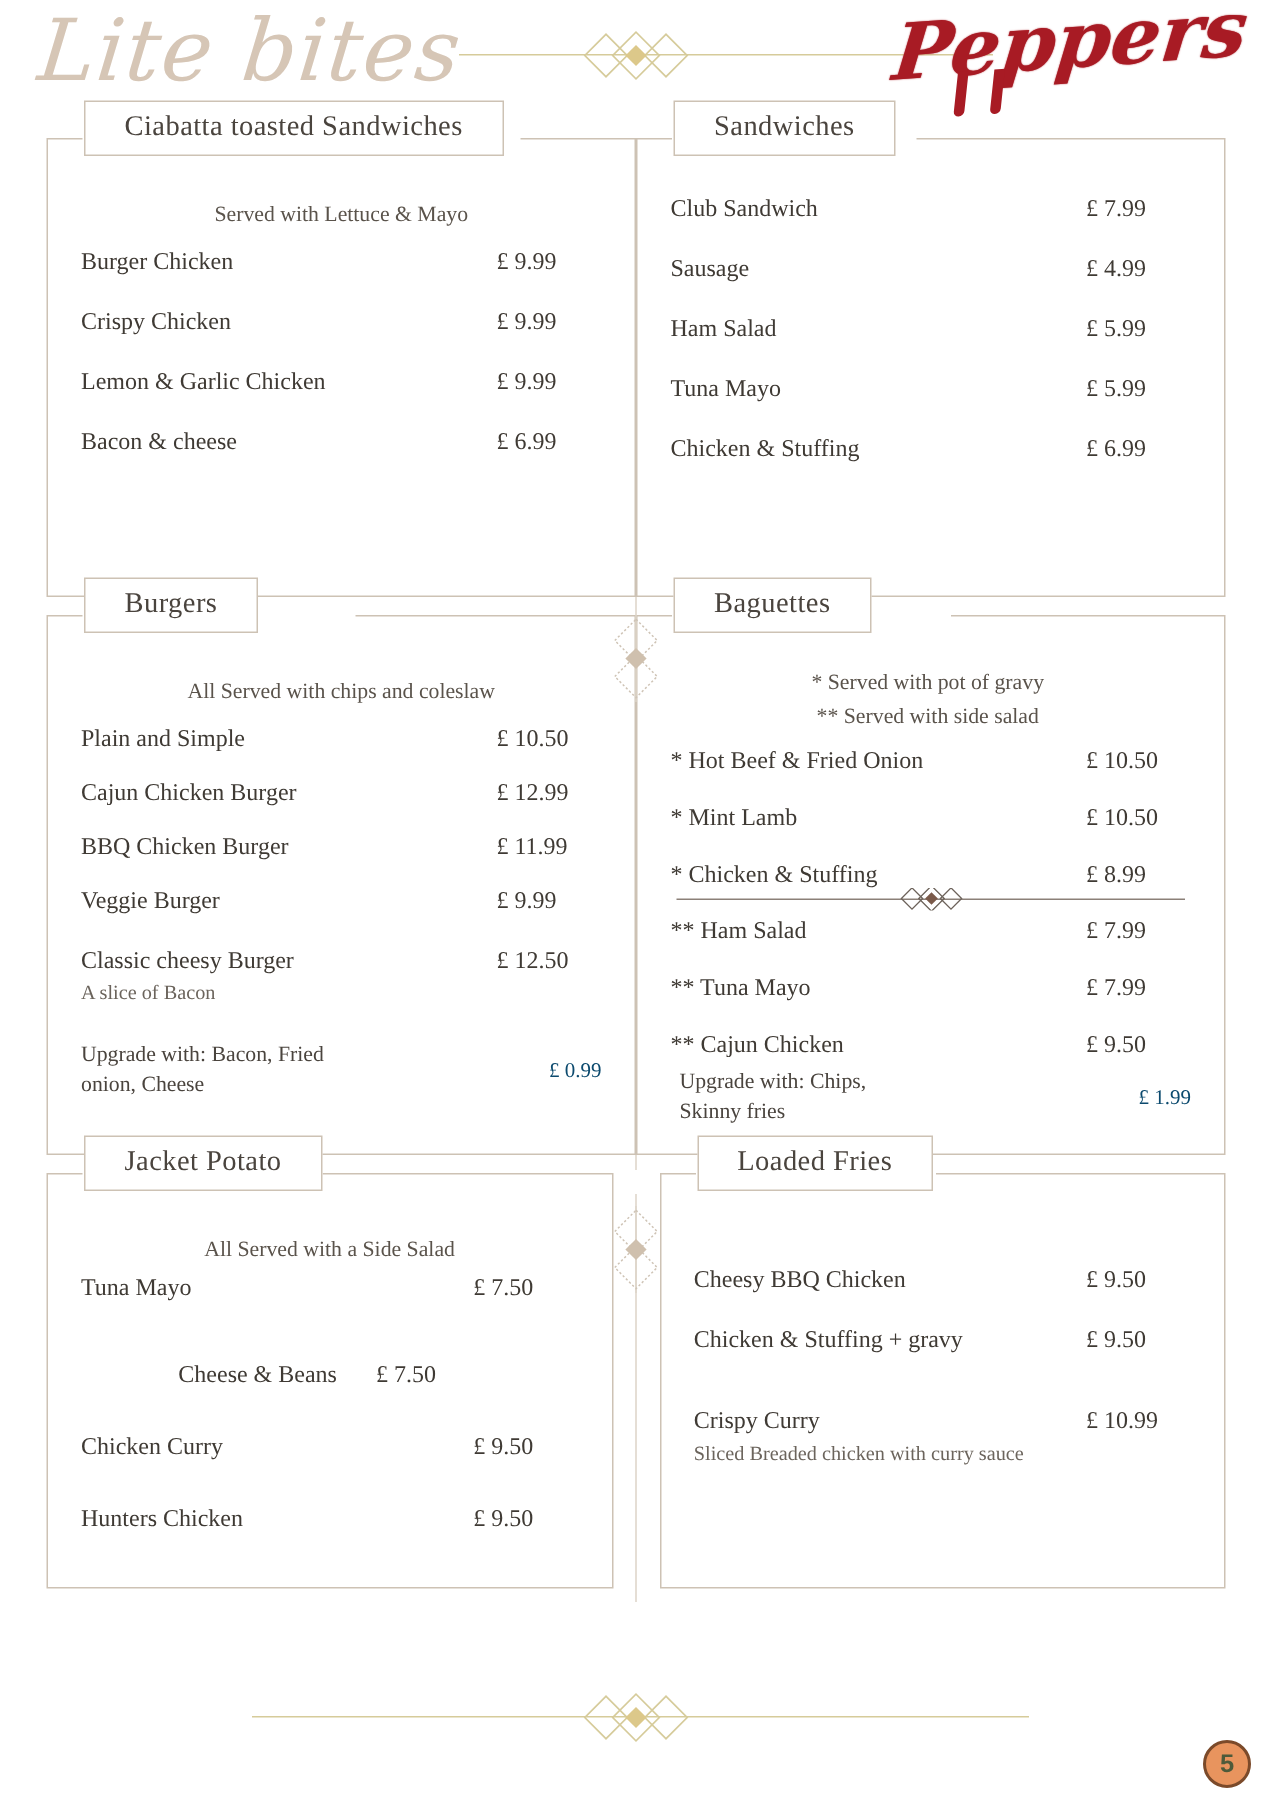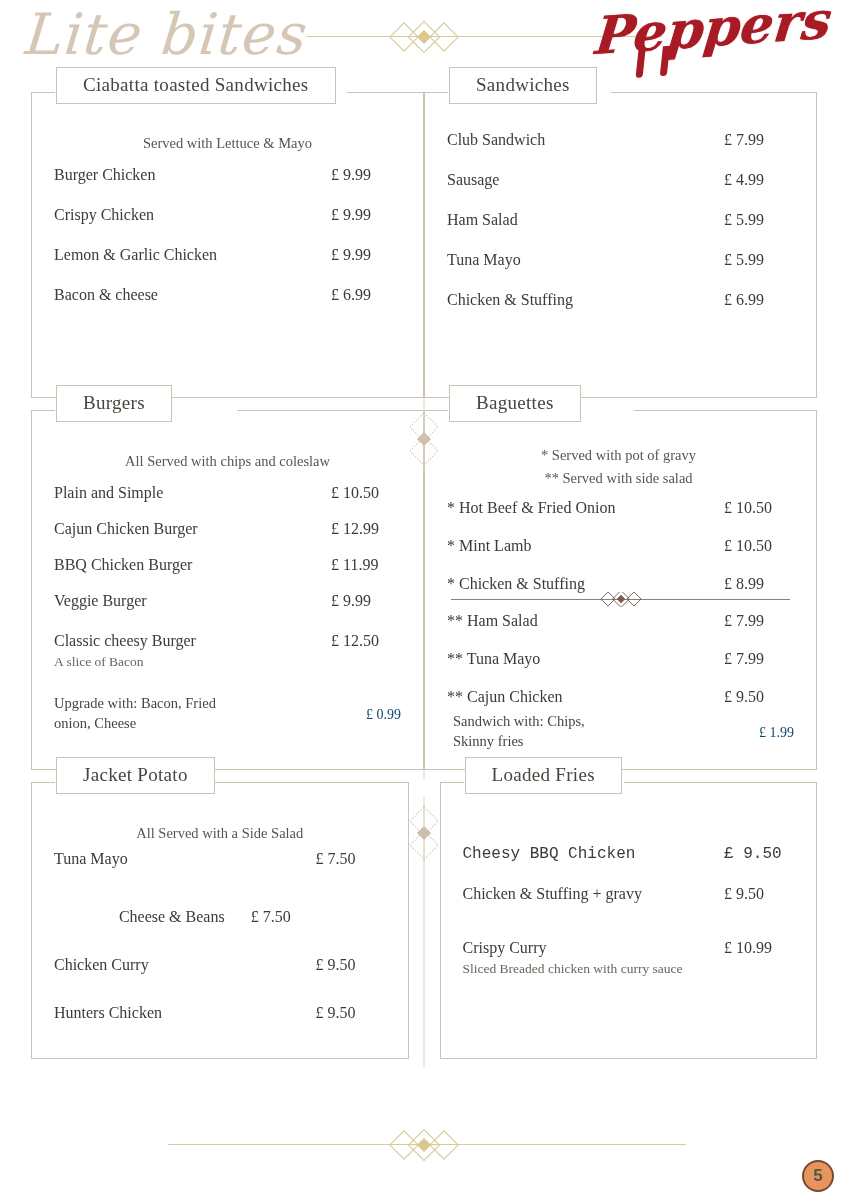--- a/index.html
+++ b/index.html
@@ -457,21 +457,21 @@
         </div>
         <div class="item" style="margin-bottom:6px;">
           <span class="nm">** Cajun Chicken</span>
           <span class="pr-wrap">
               <span class="pr">£ 9.50</span>
             </span>
         </div>
 
         <div class="multi">
           <div class="nm-block" style="padding-left:6px;">
-            <div>Sandwich with: Chips,</div>
+            <div>Upgrade with: Chips,</div>
             <div>Skinny fries</div>
           </div>
           <span class="pr-wrap"><span class="pr">£ 1.99</span></span>
         </div>
       </div>
     </section>
   </div>
 
   <svg class="v-orn" style="top:712px;" viewBox="0 0 34 58">
     <line x1="17" y1="0" x2="17" y2="58" stroke="#ddd4c8" stroke-width="1"></line>
@@ -513,21 +513,21 @@
               <span class="pr">£ 9.50</span>
             </span>
         </div>
       </div>
     </section>
 
     <section class="panel h-low mask-w5">
       <div class="panel-head">Loaded Fries</div>
       <div class="panel-note" style="margin-bottom:28px;"></div>
       <div class="items">
-        <div class="item" style="font-family:Liberation Mono, monospace;">
+        <div class="item" style="">
           <span class="nm">Cheesy BBQ Chicken</span>
           <span class="pr-wrap">
               <span class="pr">£ 9.50</span>
             </span>
         </div>
         <div class="item" style="margin-bottom:36px;">
           <span class="nm">Chicken &amp; Stuffing + gravy</span>
           <span class="pr-wrap">
               <span class="pr">£ 9.50</span>
             </span>

